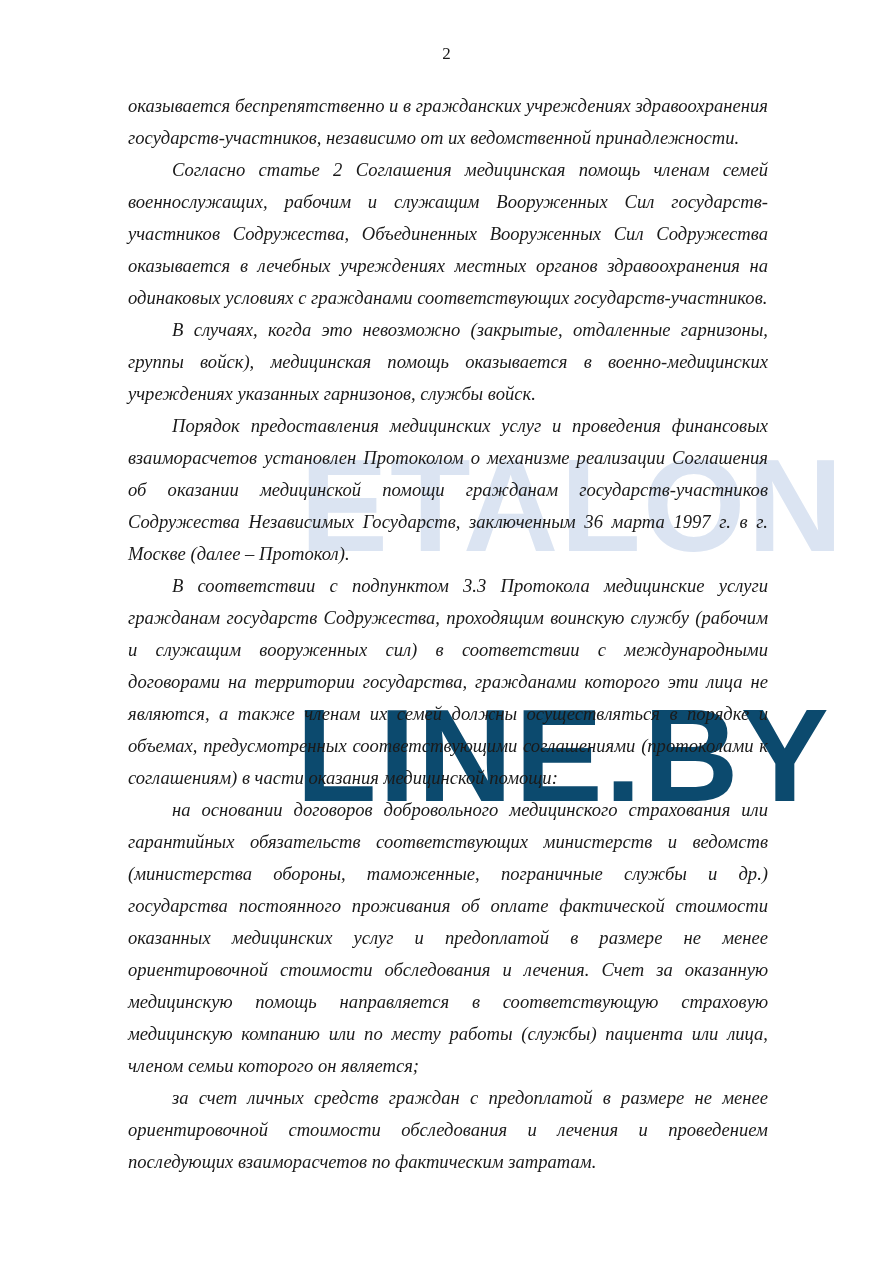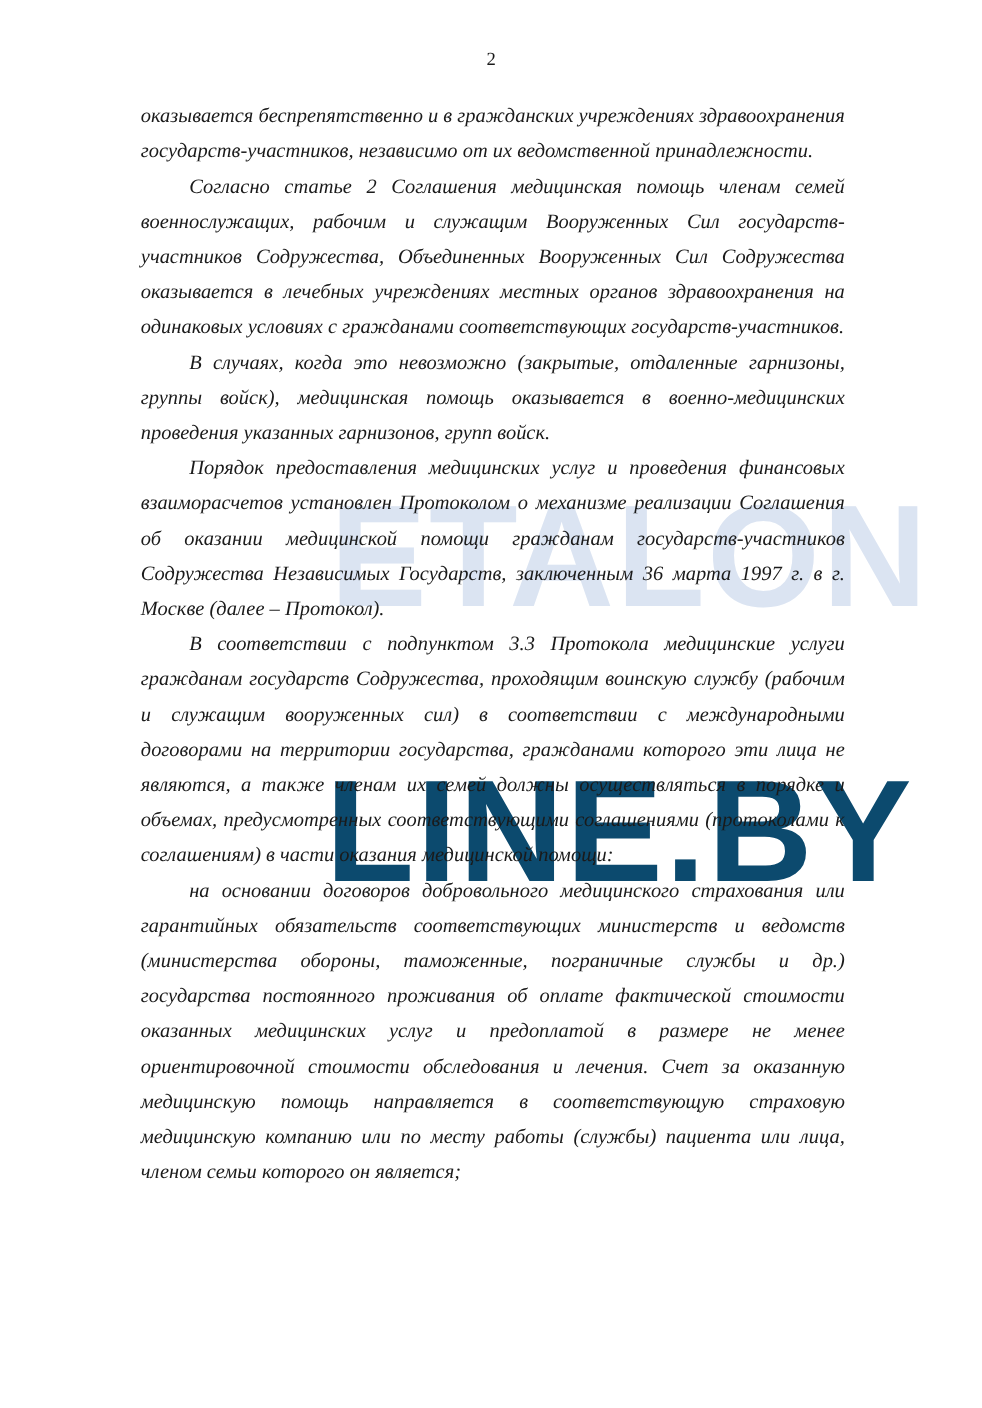--- a/index.html
+++ b/index.html
@@ -99,19 +99,20 @@
   <div class="watermark">
     <div class="wm-text wm-main">ETALON</div>
     <div class="wm-text wm-main2">LINE.BY</div>
   </div>
 
   <div class="page-number">2</div>
 
   <div class="content">
     <p>оказывается беспрепятственно и в гражданских учреждениях здравоохранения государств-участников, независимо от их ведомственной принадлежности.</p>
     <p class="indent">Согласно статье 2 Соглашения медицинская помощь членам семей военнослужащих, рабочим и служащим Вооруженных Сил государств-участников Содружества, Объединенных Вооруженных Сил Содружества оказывается в лечебных учреждениях местных органов здравоохранения на одинаковых условиях с гражданами соответствующих государств-участников.</p>
-    <p class="indent">В случаях, когда это невозможно (закрытые, отдаленные гарнизоны, группы войск), медицинская помощь оказывается в военно-медицинских проведения указанных гарнизонов, групп войск.</p>
+    <p class="indent">В случаях, когда это невозможно (закрытые, отдаленные гарнизоны, группы войск), медицинская помощь оказывается в военно-медицинских учреждениях указанных гарнизонов, службы войск.</p>
     <p class="indent">Порядок предоставления медицинских услуг и проведения финансовых взаиморасчетов установлен Протоколом о механизме реализации Соглашения об оказании медицинской помощи гражданам государств-участников Содружества Независимых Государств, заключенным 36 марта 1997 г. в г. Москве (далее – Протокол).</p>
     <p class="indent">В соответствии с подпунктом 3.3 Протокола медицинские услуги гражданам государств Содружества, проходящим воинскую службу (рабочим и служащим вооруженных сил) в соответствии с международными договорами на территории государства, гражданами которого эти лица не являются, а также членам их семей должны осуществляться в порядке и объемах, предусмотренных соответствующими соглашениями (протоколами к соглашениям) в части оказания медицинской помощи:</p>
     <p class="indent">на основании договоров добровольного медицинского страхования или гарантийных обязательств соответствующих министерств и ведомств (министерства обороны, таможенные, пограничные службы и др.) государства постоянного проживания об оплате фактической стоимости оказанных медицинских услуг и предоплатой в размере не менее ориентировочной стоимости обследования и лечения. Счет за оказанную медицинскую помощь направляется в соответствующую страховую медицинскую компанию или по месту работы (службы) пациента или лица, членом семьи которого он является;</p>
+    <p class="indent">за счет личных средств граждан с предоплатой в размере не менее ориентировочной стоимости обследования и лечения и проведением последующих взаиморасчетов по фактическим затратам.</p>
   </div>
 
 </div>
 
 </body></html>

